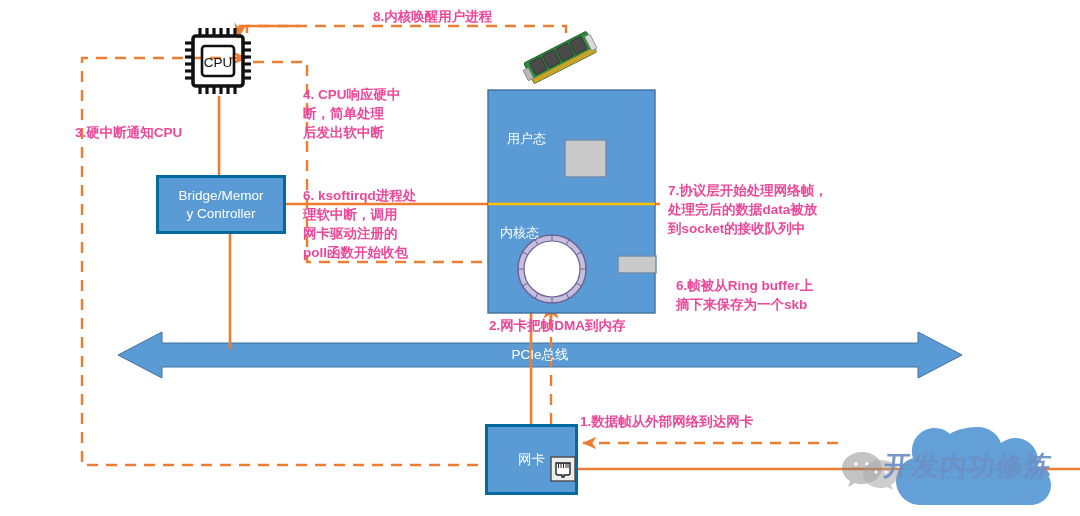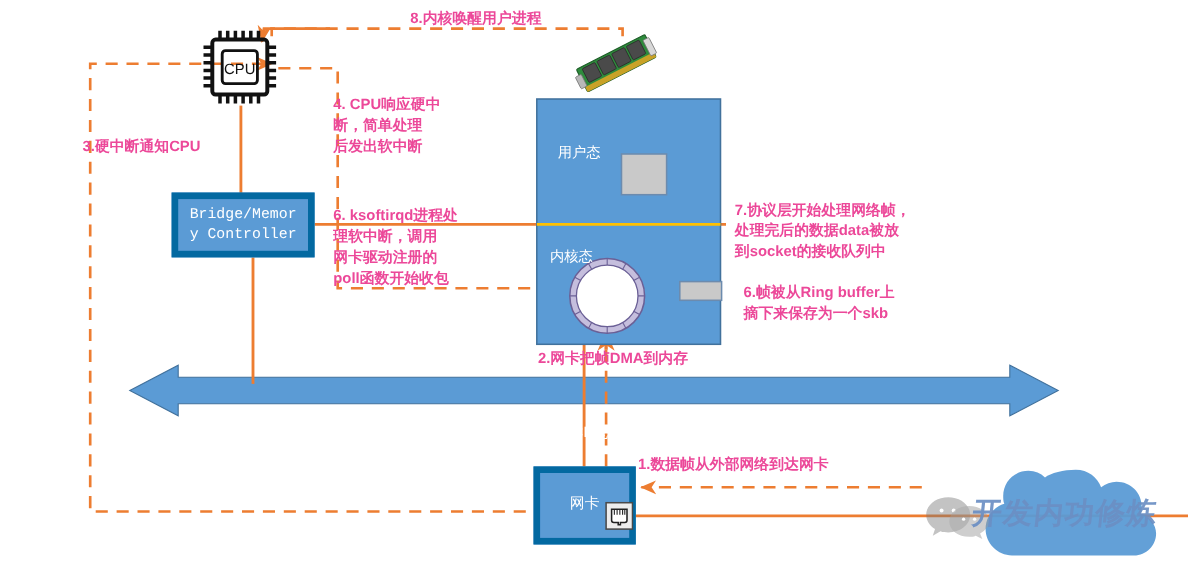--- a/index.html
+++ b/index.html
@@ -28,23 +28,23 @@
     color:#ffffff;
     font-size:13.5px;
     line-height:18px;
     text-align:center;
     white-space:pre;
   }
 
   .solidbox{
     position:absolute;
     background:#5B9BD5;
-    border:6px solid #0369a1;
+    border:3px solid #0369a1;
     box-sizing:border-box;
-    display:flex;align-items:center;justify-content:center;font-family:Liberation Mono, monospace;
+    display:flex;align-items:center;justify-content:center;
   }
 
   .memlabel{
     position:absolute;color:#ffffff;font-size:13px;white-space:pre;
   }
 
   
   #cpu-icon{position:absolute;left:184px;top:26px;width:68px;height:70px;}
 
   
@@ -222,21 +222,21 @@
   </div>
 
   <div class="memlabel" style="left:507px;top:130px;">用户态</div>
   <div class="memlabel" style="left:500px;top:224px;">内核态</div>
 
   <div class="solidbox" style="left:156px;top:175px;width:130px;height:59px;">
     <span class="boxlabel" style="position:static;">Bridge/Memor
 y Controller</span>
   </div>
 
-  <div class="boxlabel" style="left:460px;top:346px;width:160px;margin-top:38px;">PCIe总线</div>
+  <div class="boxlabel" style="left:460px;top:346px;width:160px;">PCIe总线</div>
 
   <div class="solidbox" style="left:485px;top:424px;width:93px;height:71px;">
     <span class="boxlabel" style="position:static;">网卡</span>
   </div>
 
   <div id="eth-jack">
     <svg viewBox="0 0 26 26" width="26" height="26">
       <rect x="1" y="1" width="24" height="24" fill="#EDEDED" stroke="#4A4A4A" stroke-width="1.4"></rect>
       <path d="M6,7 h14 v10 a2,2 0 0 1 -2,2 h-4 v2 h-2 v-2 h-4 a2,2 0 0 1 -2,-2 z" fill="#ffffff" stroke="#222" stroke-width="1.4"></path>
       <g stroke="#222" stroke-width="1">
@@ -259,21 +259,21 @@
 理软中断，调用
 网卡驱动注册的
 poll函数开始收包</div>
 
   <div class="lbl b" style="left:75px;top:123px;">3.硬中断通知CPU</div>
 
   <div class="lbl b" style="left:668px;top:181px;">7.协议层开始处理网络帧，
 处理完后的数据data被放
 到socket的接收队列中</div>
 
-  <div class="lbl b" style="left:676px;top:256px;">6.帧被从Ring buffer上
+  <div class="lbl b" style="left:676px;top:276px;">6.帧被从Ring buffer上
 摘下来保存为一个skb</div>
 
   <div class="lbl b" style="left:489px;top:316px;">2.网卡把帧DMA到内存</div>
 
   <div class="lbl b" style="left:580px;top:412px;">1.数据帧从外部网络到达网卡</div>
 
   <div id="wm-text">开发内功修炼</div>
 
 </div>
 

